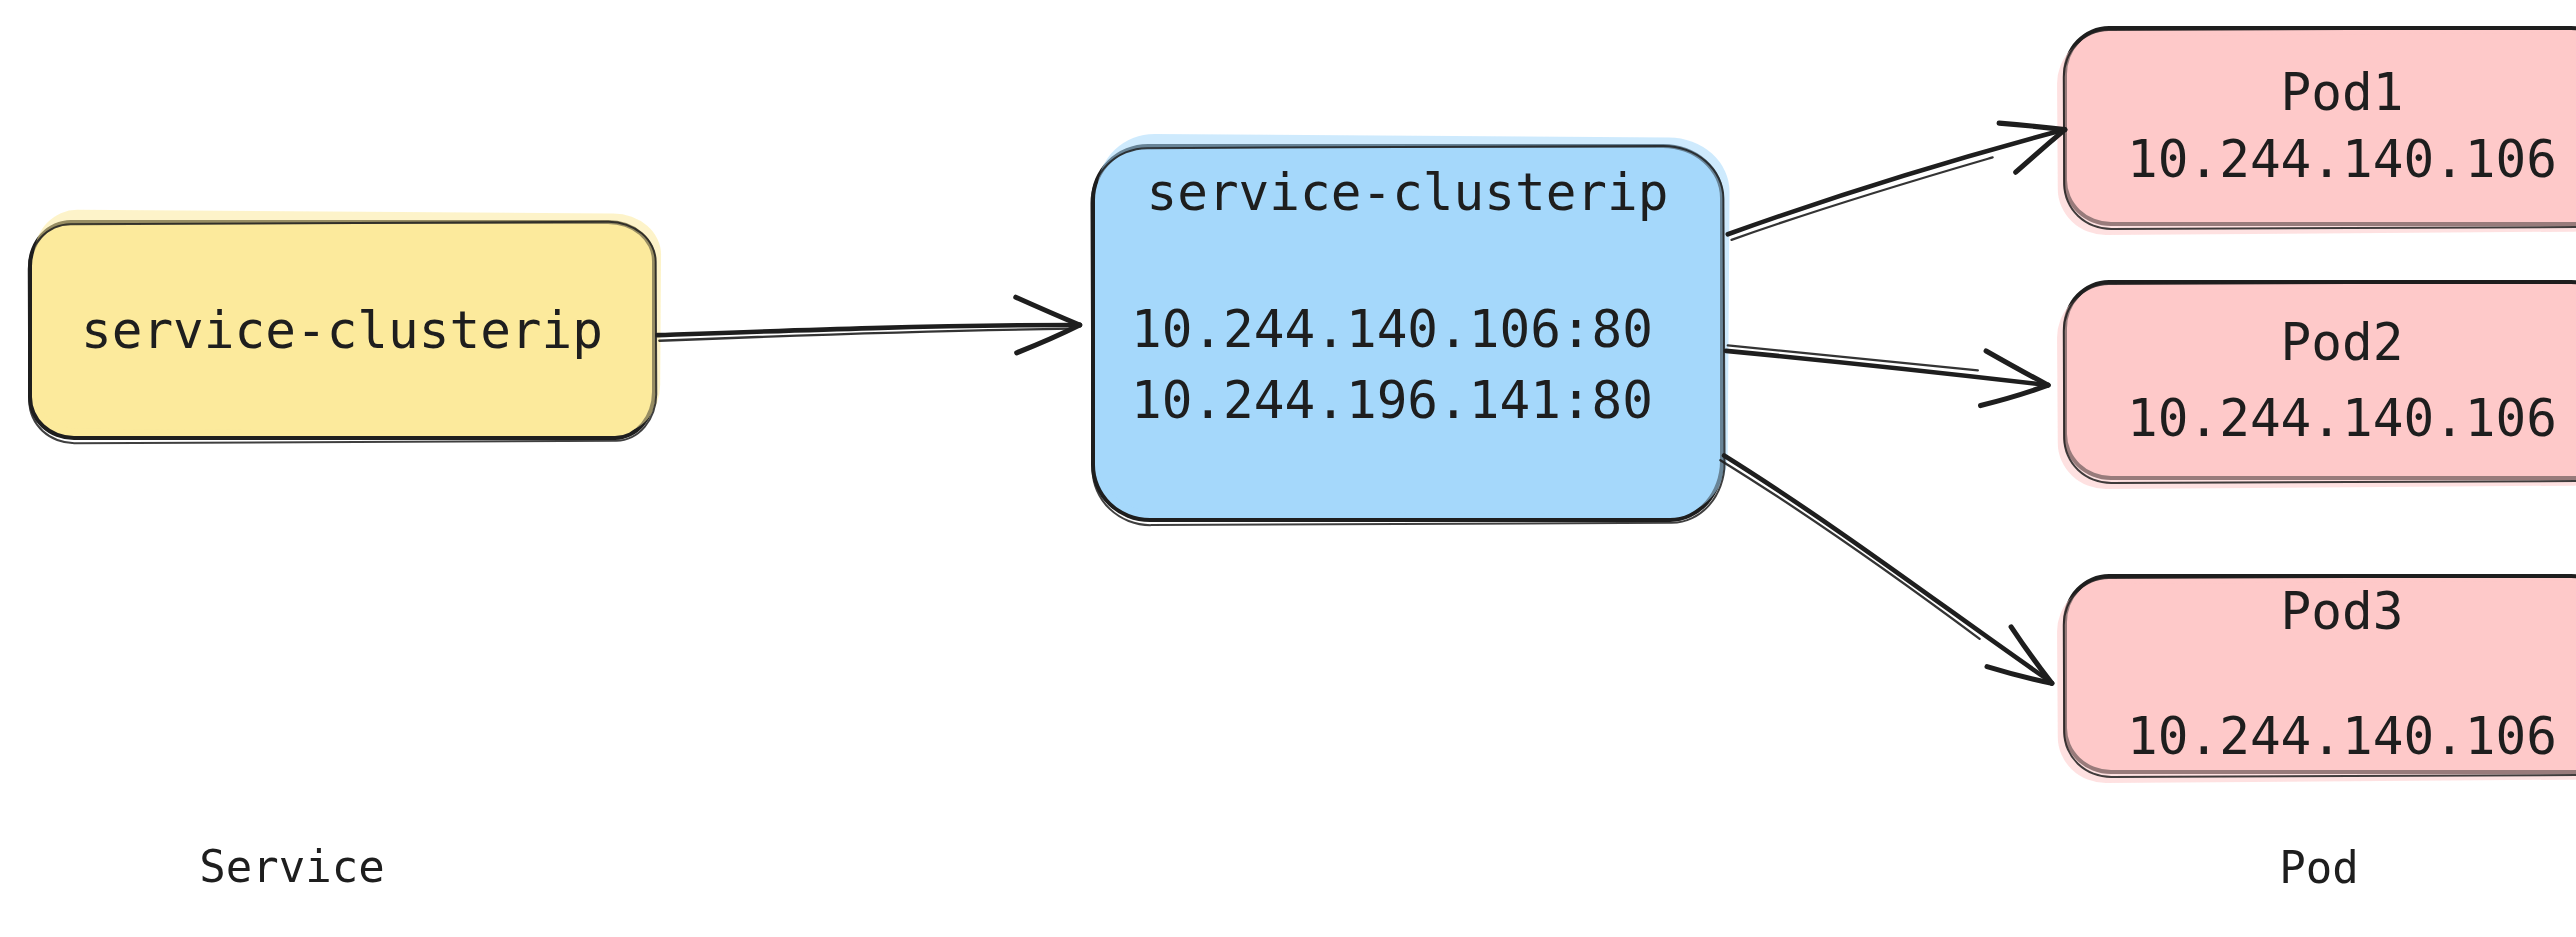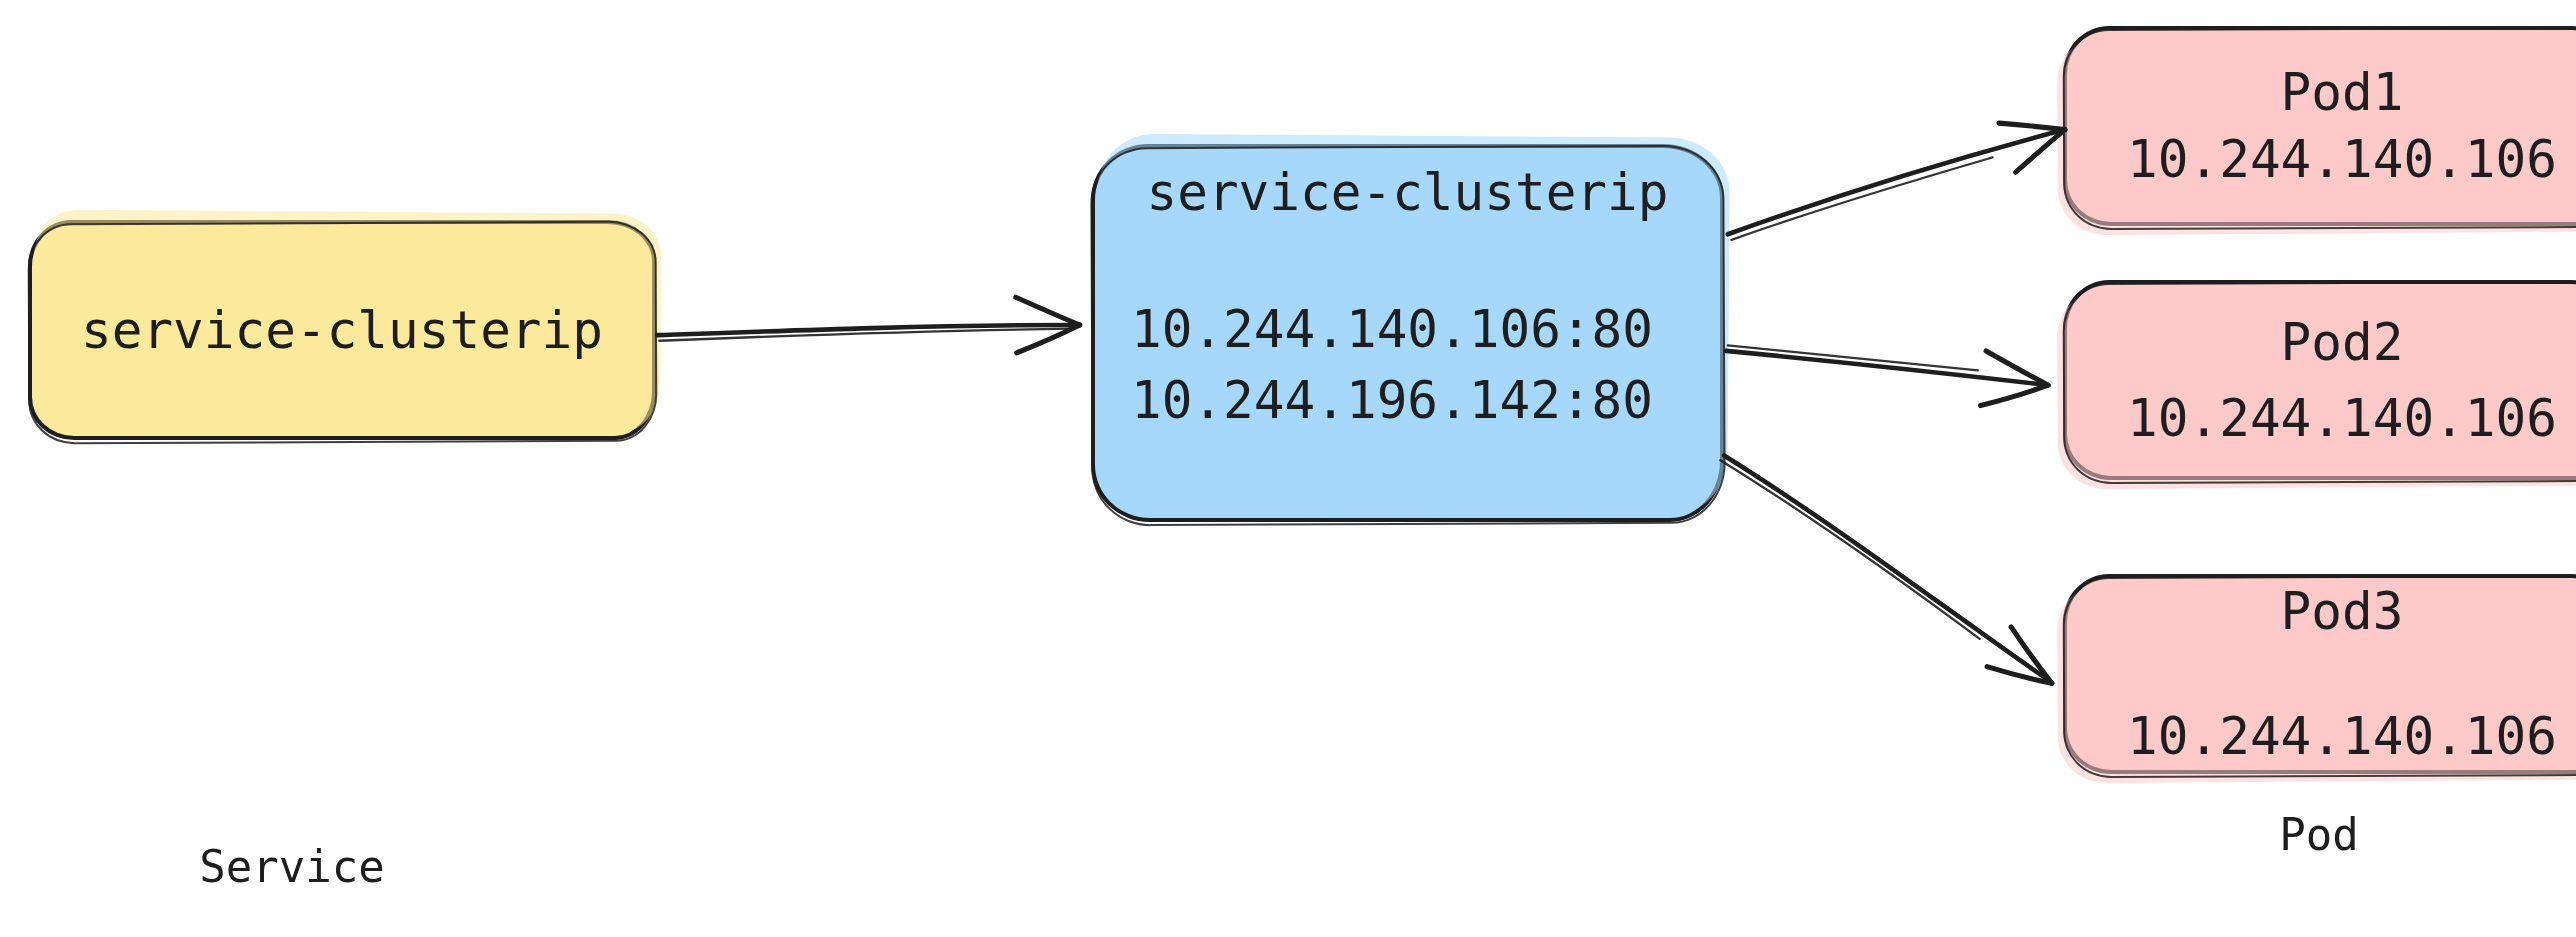--- a/index.html
+++ b/index.html
@@ -89,21 +89,21 @@
 
   
   .caption{
     position:absolute;
     transform:translate(-50%,-50%);
     font-size:44px;
     white-space:nowrap;
   }
   .caption-service{left:292px;top:866px;}
   .caption-endpoint{left:1386px;top:871px;}
-  .caption-pod{left:2319px;top:834px;}
+  .caption-pod{left:2319px;top:867px;}
 
   
   .arrows{position:absolute;left:0;top:0;width:2576px;height:937px;z-index:2;pointer-events:none;}
   .arrows path{fill:none;stroke:var(--stroke);stroke-linecap:round;stroke-linejoin:round;}
   .shaft{stroke-width:5px;}
   .shaft-ghost{stroke-width:2.5px;opacity:.9;}
   .head{stroke-width:5.5px;}
 </style>
 </head>
 <body>
@@ -138,21 +138,21 @@
   </svg>
 
   <div class="node service">
     <span>service-clusterip</span>
   </div>
 
   <div class="node endpoint">
     <div class="ep-title">service-clusterip</div>
     <div class="ep-list">
       <div>10.244.140.106:80</div>
-      <div>10.244.196.142:80</div>
+      <div>10.244.196.141:80</div>
     </div>
   </div>
 
   <div class="node pod pod-1">
     <div>Pod1</div>
     <div>10.244.140.106</div>
   </div>
 
   <div class="node pod pod-2">
     <div>Pod2</div>

